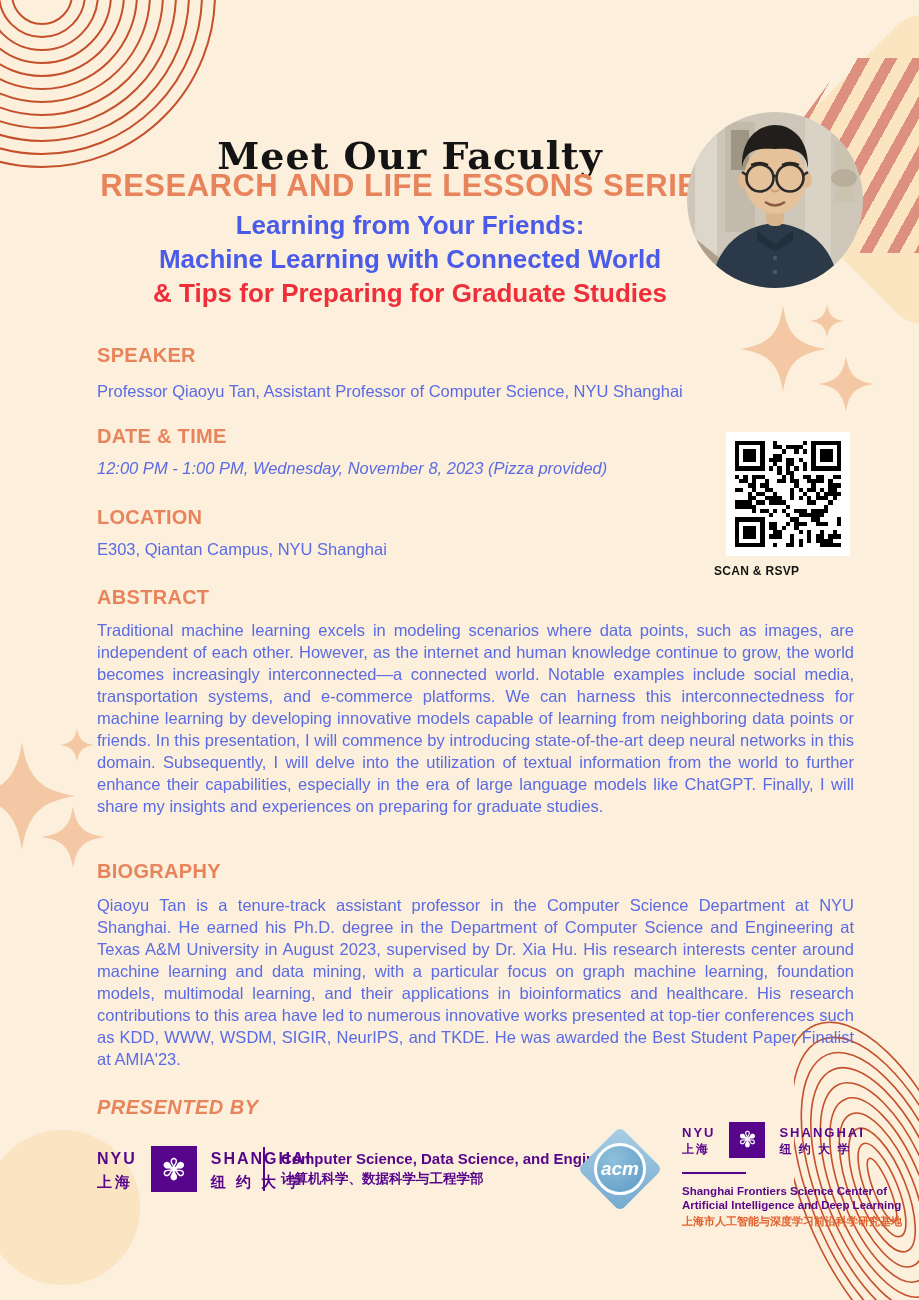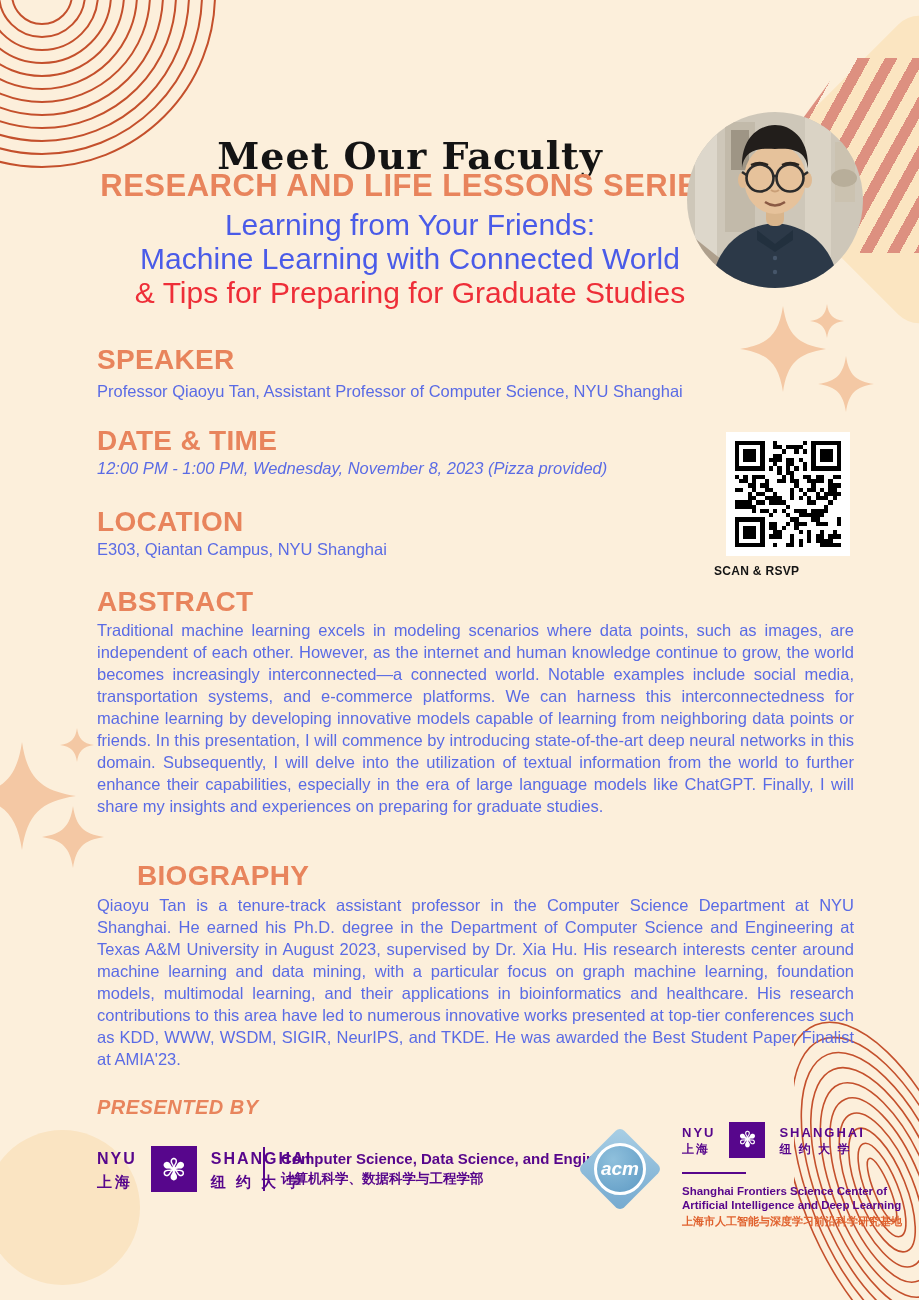--- a/index.html
+++ b/index.html
@@ -19,36 +19,36 @@
   .circle-bl{left:-15px;top:1130px;width:155px;height:155px;border-radius:50%;background:#FAE4C2;}
   .sparkle{position:absolute;}
   .sparkle path{fill:#F4C8A4;}
 
   
   .head-col{position:absolute;left:60px;top:0;width:700px;text-align:center;}
   .main-title{position:absolute;left:0;top:108px;width:100%;
     font-family:"DejaVu Serif",serif;font-weight:700;font-size:38px;color:#141414;letter-spacing:1px;}
   .series{position:absolute;left:0;top:168px;width:100%;
     font-weight:700;font-size:31px;color:#E8845C;letter-spacing:.5px;}
-  .talk{position:absolute;left:0;top:208px;width:100%;font-weight:400;font-size:30px;line-height:34px;}
+  .talk{position:absolute;left:0;top:208px;width:100%;font-weight:700;font-size:26px;line-height:34px;}
   .talk .blue{color:#4A5BE8;}
   .talk .red{color:#EE2E38;}
 
   
   .photo{position:absolute;left:687px;top:112px;width:176px;height:176px;border-radius:50%;overflow:hidden;}
 
   
-  .sec-h{position:absolute;left:97px;width:760px;font-weight:700;font-size:28px;color:#E8845C;letter-spacing:.3px;}
+  .sec-h{position:absolute;left:97px;width:760px;font-weight:700;font-size:20px;color:#E8845C;letter-spacing:.3px;}
   .sec-t{position:absolute;left:97px;width:760px;font-size:16.5px;color:#5A6BE5;}
   .para{position:absolute;left:97px;width:757px;font-size:16.5px;line-height:22px;color:#5A6BE5;text-align:justify;}
   #h-speaker{top:344px;} #t-speaker{top:382px;}
   #h-datetime{top:425px;} #t-datetime{top:459px;font-style:italic;}
   #h-location{top:506px;} #t-location{top:540px;}
   #h-abstract{top:586px;} #t-abstract{top:619px;}
-  #h-biography{top:860px;margin-left:40px;} #t-biography{top:894px;}
+  #h-biography{top:860px;} #t-biography{top:894px;}
 
   
   .qr-box{position:absolute;left:726px;top:432px;width:124px;height:124px;background:#ffffff;
     display:flex;align-items:center;justify-content:center;}
   #qr-svg{width:106px;height:106px;shape-rendering:crispEdges;}
   .qr-caption{position:absolute;left:714px;top:564px;width:148px;text-align:left;
     font-weight:700;font-size:12px;color:#141414;letter-spacing:.3px;}
 
   
   .presented{position:absolute;left:97px;top:1096px;font-weight:700;font-style:italic;

